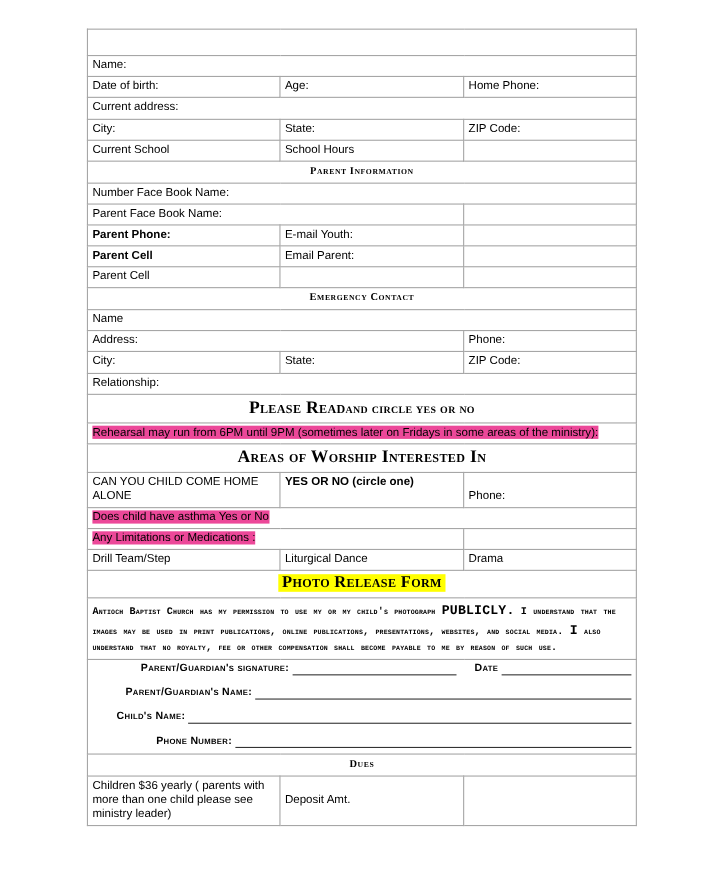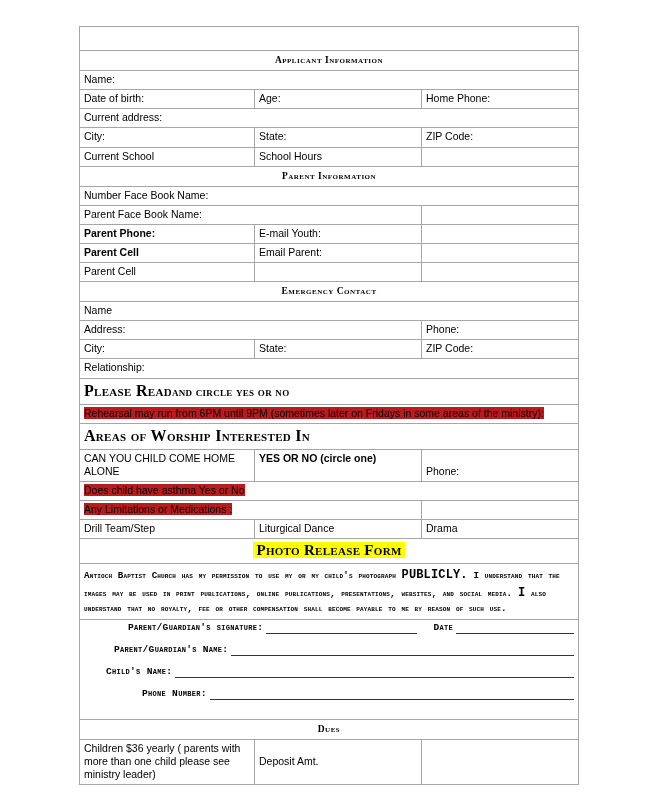--- a/index.html
+++ b/index.html
@@ -64,36 +64,36 @@
     font-family: "Liberation Serif", serif;
     font-variant: small-caps;
     font-weight: bold;
     font-size: 9.5px;
     letter-spacing: 0.5px;
   }
 
   
   td.banner {
     background: #ebebeb;
-    text-align: left;
+    text-align: center;
     padding: 3px 4px 4px 4px;
   }
   .banner-lg {
     font-family: "Liberation Serif", serif;
     font-weight: bold;
     font-size: 16px;
     font-variant: small-caps;
     letter-spacing: 0.3px;
   }
   .banner-lg .small {
     font-size: 12.5px;
   }
 
   .bold { font-weight: bold; }
-  .hl { background: #b91c1c; }
+  .hl { background: #ec4899; }
 
   
   td.release-head {
     background: #ebebeb;
     text-align: center;
     border-bottom: none;
     padding-top: 5px;
     padding-bottom: 2px;
   }
   .release-title {
@@ -121,31 +121,31 @@
     letter-spacing: 0.15px;
   }
   .release-para .caps-big { font-size: 12px; }
 
   td.release-lines {
     background: #ebebeb;
     border-top: none;
     padding: 6px 6px 8px 6px;
   }
   .sig-row {
-    font-family: Liberation Mono, monospace;
+    font-family: Liberation Sans, sans-serif;
     font-variant: small-caps;
     font-weight: bold;
     font-size: 9.6px;
     letter-spacing: 0.3px;
     display: flex;
     align-items: flex-end;
     margin-bottom: 10px;
     white-space: nowrap;
   }
-  .sig-row:last-child { margin-bottom: 16px; }
+  .sig-row:last-child { margin-bottom: 2px; }
   .sig-label { flex: 0 0 auto; }
   .sig-line {
     flex: 1 1 auto;
     border-bottom: 1px solid #333;
     height: 10px;
     margin-left: 3px;
   }
   .sig-line.datel { flex: 0 0 118px; }
   .indent-1 { padding-left: 44px; }
   .indent-2 { padding-left: 30px; }
@@ -164,25 +164,20 @@
       <col style="width:157px">
     </colgroup>
 
     <tbody>
         <tr class="title-bar">
       <td colspan="3">
         <span class="title-text">Jubilant Membership Application</span>
       </td>
     </tr>
 
-    <tr>
-      <td colspan="3" class="section">
-        <span class="sec-text">Applicant Information</span>
-      </td>
-    </tr>
     <tr>
       <td colspan="3">Name:</td>
     </tr>
     <tr>
       <td>Date of birth:</td>
       <td>Age:</td>
       <td>Home Phone:</td>
     </tr>
     <tr>
       <td colspan="3">Current address:</td>

